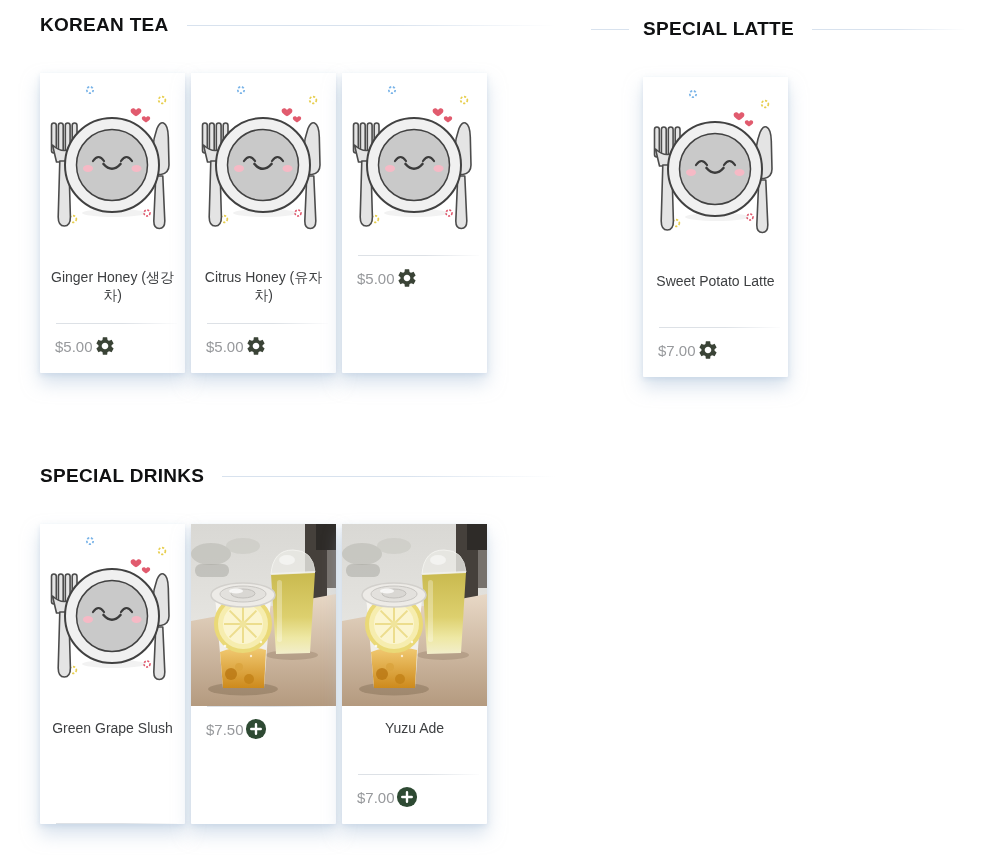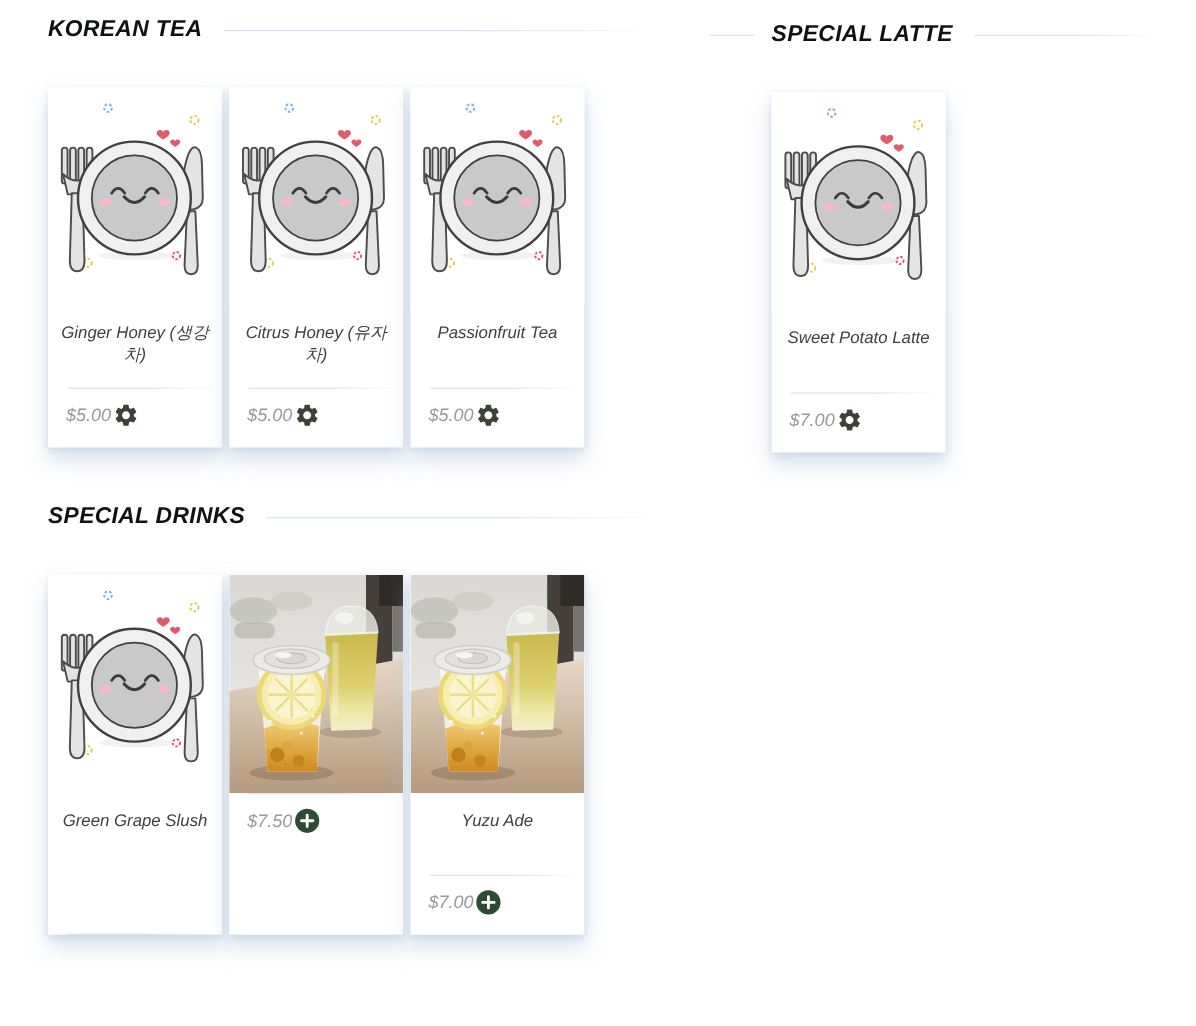--- a/index.html
+++ b/index.html
@@ -5,24 +5,24 @@
   :root{
     --accent:#2e4a33; --icon-dark:#3a4336; --price:#97999c;
     --heading:#101112; --divider:#d8e2ee;
   }
   *{box-sizing:border-box;}
   html,body{margin:0;padding:0;}
   body{
     width:997px;height:855px;background:#ffffff;overflow:hidden;
     font-family:"Liberation Sans",sans-serif;
   }
-  .page{display:flex;padding:14px 0 0 40px;font-style:italic;}
+  .page{display:flex;padding:14px 0 0 40px;}
   .col-left{width:515px;flex:none;}
   .col-right{width:323px;flex:none;margin-left:88px;margin-top:4px;}
-  .section + .section{margin-top:47px;}
+  .section + .section{margin-top:92px;}
   .section-header{display:flex;align-items:center;height:22px;margin-bottom:37px;position:relative;}
   .section-title{font-size:19px;font-weight:700;color:var(--heading);letter-spacing:.3px;white-space:nowrap;}
   .header-line{flex:1;height:1px;margin-left:18px;
     background:linear-gradient(to right,var(--divider) 0%,var(--divider) 55%,rgba(216,226,238,0) 100%);}
   .pre-line{display:none;position:absolute;left:-52px;top:11px;width:38px;height:1px;background:var(--divider);}
   .col-right .pre-line{display:block;}
   .card-grid{display:flex;gap:6px;}
   .card{
     width:145px;height:300px;flex:none;background:#fff;border-radius:1px;
     display:flex;flex-direction:column;position:relative;
@@ -175,21 +175,20 @@
   <ellipse cx="74" cy="140" rx="32" ry="4" fill="#000000" opacity="0.05"></ellipse>
   <circle cx="72" cy="92" r="47" fill="#f0f0f0" stroke="#414141" stroke-width="2"></circle>
   <circle cx="72" cy="92" r="35.5" fill="#c9c9c9" stroke="#414141" stroke-width="1.5"></circle>
   <path d="M53 88q5.5-8 11 0" stroke="#3b3b3b" stroke-width="2.2" fill="none" stroke-linecap="round"></path>
   <path d="M81 88q5.5-8 11 0" stroke="#3b3b3b" stroke-width="2.2" fill="none" stroke-linecap="round"></path>
   <path d="M63.5 91q8.5 9.5 17 0" stroke="#3b3b3b" stroke-width="2.6" fill="none" stroke-linecap="round"></path>
   <ellipse cx="48" cy="95.5" rx="5" ry="3.4" fill="#f6b9c5"></ellipse>
   <ellipse cx="96.5" cy="95.5" rx="5" ry="3.4" fill="#f6b9c5"></ellipse>
 </svg>
             </div>
-    <div class="card-name">Passionfruit Tea</div>
     <div class="card-divider"></div>
     <div class="price-row">
       <span class="price">$5.00</span>
       <button class="icon-btn">
         <svg width="22" height="22" viewBox="0 0 24 24">
           <path class="gear-path" fill="#3a4336" d="M19.14 12.94c.04-.3.06-.61.06-.94 0-.32-.02-.64-.07-.94l2.03-1.58c.18-.14.23-.41.12-.61l-1.92-3.32c-.12-.22-.37-.29-.59-.22l-2.39.96c-.5-.38-1.03-.7-1.62-.94l-.36-2.54c-.04-.24-.24-.41-.48-.41h-3.84c-.24 0-.43.17-.47.41l-.36 2.54c-.59.24-1.13.57-1.62.94l-2.39-.96c-.22-.08-.47 0-.59.22L2.74 8.87c-.12.21-.08.47.12.61l2.03 1.58c-.05.3-.09.63-.09.94s.02.64.07.94l-2.03 1.58c-.18.14-.23.41-.12.61l1.92 3.32c.12.22.37.29.59.22l2.39-.96c.5.38 1.03.7 1.62.94l.36 2.54c.05.24.24.41.48.41h3.84c.24 0 .44-.17.47-.41l.36-2.54c.59-.24 1.13-.56 1.62-.94l2.39.96c.22.08.47 0 .59-.22l1.92-3.32c.12-.22.07-.47-.12-.61l-2.01-1.58zM12 15.6c-1.98 0-3.6-1.62-3.6-3.6s1.62-3.6 3.6-3.6 3.6 1.62 3.6 3.6-1.62 3.6-3.6 3.6z"></path>
         </svg>
       </button>
 
     </div>

